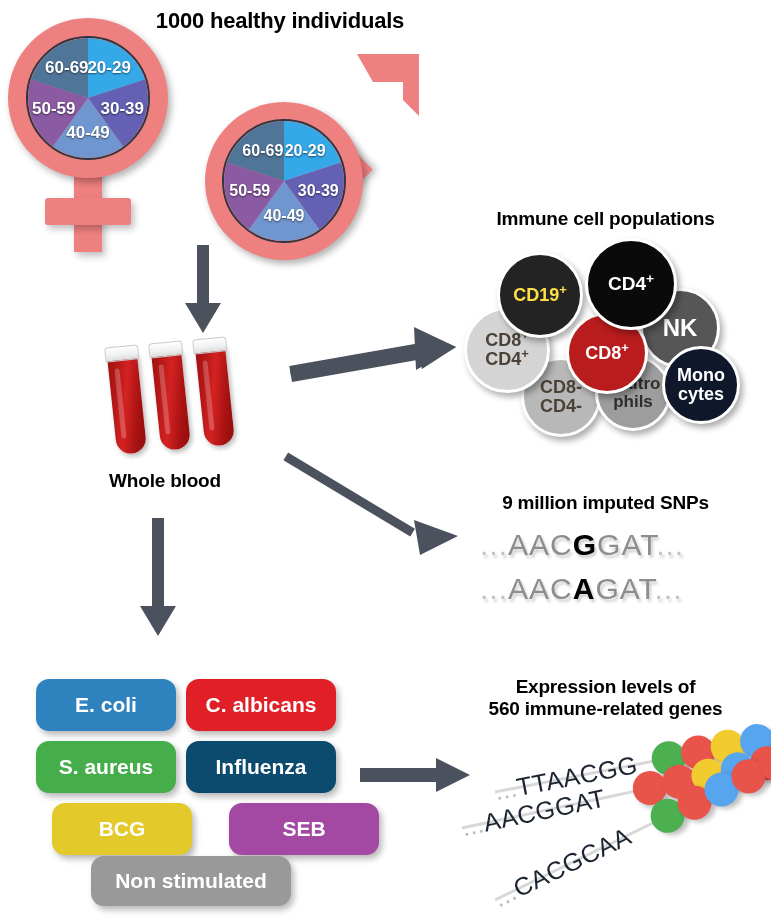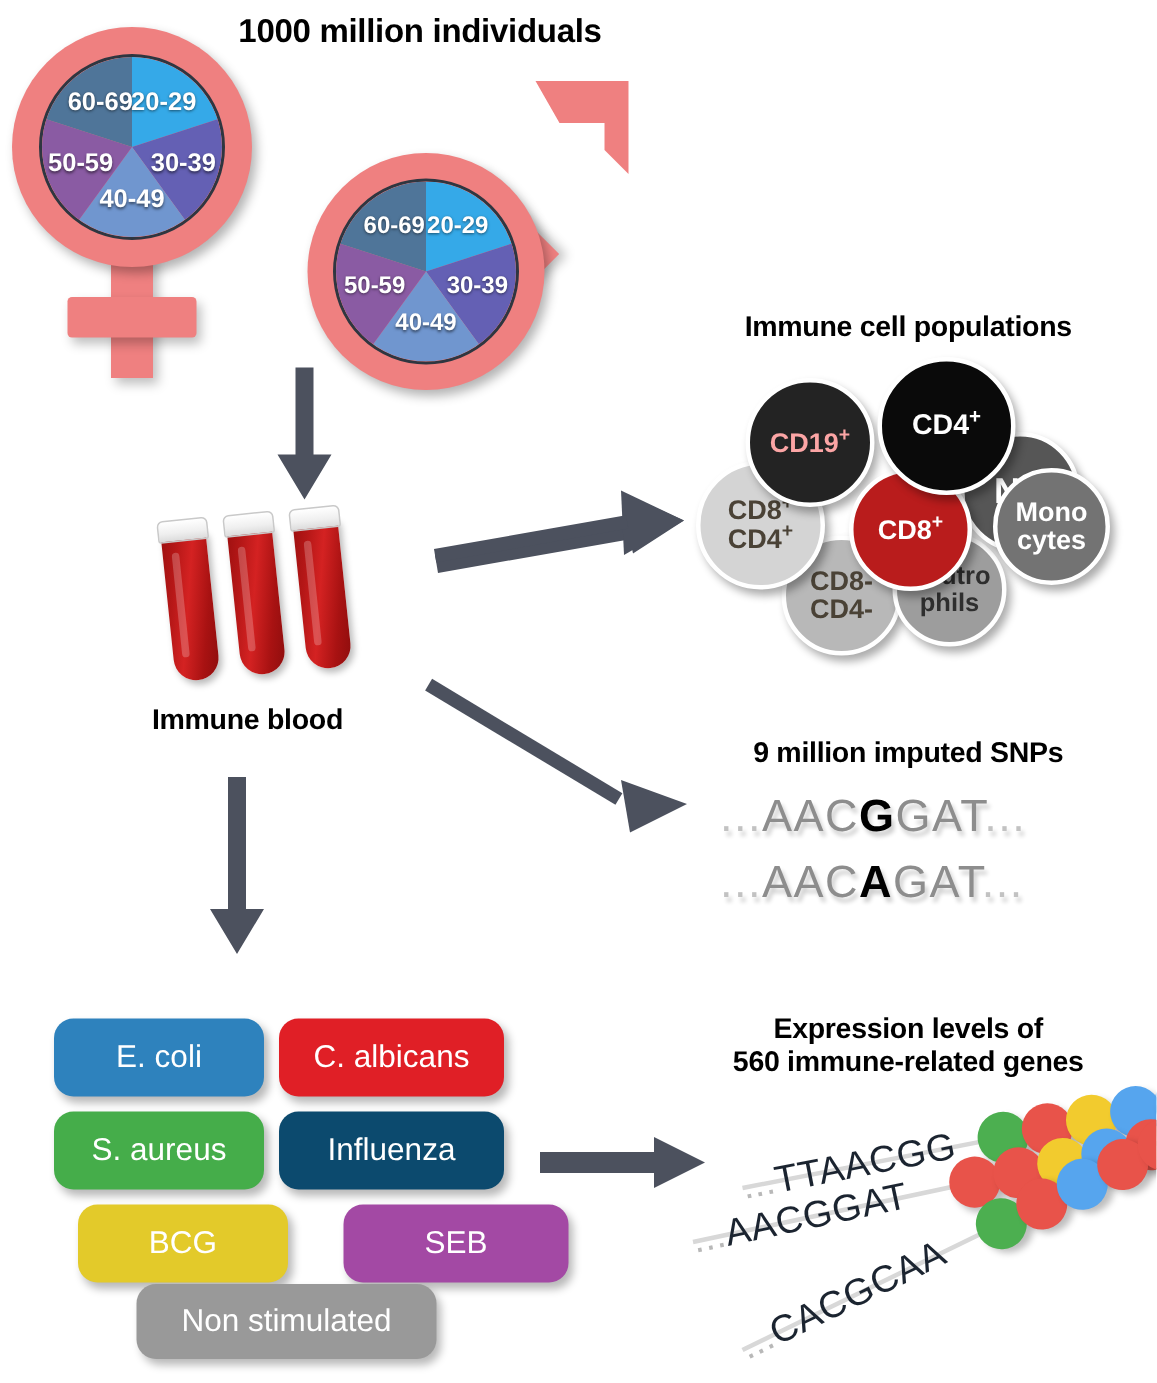--- a/index.html
+++ b/index.html
@@ -127,21 +127,21 @@
   .snp-line .hot  { color: #000000; font-weight: bold; }
 
   
   .stim {
     position: absolute;
     border-radius: 13px;
     display: flex;
     align-items: center;
     justify-content: center;
     color: #ffffff;
-    font-weight: normal;
+    font-weight: bold;
     font-size: 21px;
     box-shadow: 3px 4px 6px rgba(0,0,0,0.28);
   }
 
   
   .strand { position: absolute; transform-origin: 0 50%; }
   .strand-backbone {
     position: absolute;
     left: 0; top: 50%;
     height: 3px;
@@ -165,21 +165,21 @@
     margin-top: -17px;
     border-radius: 50%;
     box-shadow: 3px 4px 5px rgba(0,0,0,0.26);
   }
 </style>
 </head>
 <body>
 
 <div id="canvas">
 
-  <div class="abs heading" id="title-cohort">1000 million individuals</div>
+  <div class="abs heading" id="title-cohort">1000 healthy individuals</div>
 
   <div class="gender-wrap" style="left:8px; top:18px; width:200px; height:230px;">
 
     <div class="stem" style="left:66px; top:150px; width:28px; height:84px; box-shadow:3px 4px 7px rgba(0,0,0,0.25);"></div>
 
     <div class="stem" style="left:37px; top:180px; width:86px; height:27px; border-radius:3px; box-shadow:3px 4px 7px rgba(0,0,0,0.25);"></div>
     <div class="pie-ring" style="left:0px; top:0px; width:160px; height:160px;"></div>
     <div class="pie-disc" style="left:18px; top:18px; width:124px; height:124px;">
       <svg width="120" height="120" viewBox="0 0 120 120" style="position:absolute;left:0;top:0;">
         <g id="fpie">
@@ -243,58 +243,58 @@
       <div class="tube-gloss"></div>
       <div class="tube-cap"></div>
     </div>
     <div class="tube" style="left:94px; top:0px; transform:rotate(-6deg);">
       <div class="tube-body"></div>
       <div class="tube-gloss"></div>
       <div class="tube-cap"></div>
     </div>
   </div>
 
-  <div class="abs heading" id="label-blood">Immune blood</div>
+  <div class="abs heading" id="label-blood">Whole blood</div>
 
   <svg class="arrow-svg" style="left:288px; top:325px;" width="170" height="50" viewBox="0 0 170 50">
     <path d="M2 44 L132 19 L128 4 L168 22 L134 44 L131 30 L4 53 Z" fill="#4c515e"></path>
     <path d="M2 45 L133 21 L135 34 L4 57 Z" fill="#4c515e"></path>
     <path d="M126 2 L168 22 L128 45 Z" fill="#4c515e"></path>
     <rect x="2" y="41" width="130" height="9" fill="#4c515e" transform="rotate(-10 2 45)"></rect>
   </svg>
 
   <svg class="arrow-svg" style="left:286px; top:450px;" width="180" height="105" viewBox="0 0 180 105">
     <rect x="0" y="2" width="148" height="9" fill="#4c515e" transform="rotate(31 0 6)"></rect>
     <path d="M128 70 L172 86 L134 105 Z" fill="#4c515e"></path>
   </svg>
 
   <div class="abs heading" id="title-immune">Immune cell populations</div>
   <div class="abs" id="immune-cells" style="left:0; top:0; width:771px; height:430px;">
-      <div class="cell" style="left: 497px; top: 252px; width: 86px; height: 86px; background: rgb(35, 35, 35); color: #fca5a5; font-size: 18px; z-index: 6;">
+      <div class="cell" style="left: 497px; top: 252px; width: 86px; height: 86px; background: rgb(35, 35, 35); color: #fde047; font-size: 18px; z-index: 6;">
         <span>CD19<sup>+</sup></span>
       </div>
       <div class="cell" style="left: 585px; top: 238px; width: 92px; height: 92px; background: rgb(10, 10, 10); color: rgb(255, 255, 255); font-size: 19px; z-index: 8;">
         <span>CD4<sup>+</sup></span>
       </div>
       <div class="cell" style="left: 464px; top: 307px; width: 86px; height: 86px; background: rgb(212, 212, 212); color: rgb(74, 66, 54); font-size: 18px; z-index: 4;">
         <span>CD8<sup>+</sup><br>CD4<sup>+</sup></span>
       </div>
       <div class="cell" style="left: 566px; top: 312px; width: 82px; height: 82px; background: #b91c1c; color: rgb(255, 255, 255); font-size: 18px; z-index: 7;">
         <span>CD8<sup>+</sup></span>
       </div>
       <div class="cell" style="left: 640px; top: 288px; width: 80px; height: 80px; background: rgb(86, 86, 86); color: rgb(255, 255, 255); font-size: 24px; z-index: 5;">
         <span>NK</span>
       </div>
       <div class="cell" style="left: 521px; top: 357px; width: 80px; height: 80px; background: rgb(184, 184, 184); color: rgb(74, 66, 54); font-size: 18px; z-index: 3;">
         <span>CD8-<br>CD4-</span>
       </div>
       <div class="cell" style="left: 595px; top: 355px; width: 76px; height: 76px; background: rgb(157, 157, 157); color: rgb(46, 46, 46); font-size: 17px; z-index: 4;">
         <span>Neutro<br>phils</span>
       </div>
-      <div class="cell" style="left: 662px; top: 312px; width: 78px; height: 78px; background: #737373; color: rgb(255, 255, 255); font-size: 18px; z-index: 6; align-items: center;">
+      <div class="cell" style="left: 662px; top: 346px; width: 78px; height: 78px; background: #0f172a; color: rgb(255, 255, 255); font-size: 18px; z-index: 6; align-items: center;">
         <span>Mono<br>cytes</span>
       </div>
     </div>
 
   <div class="abs heading" id="title-snps">9 million imputed SNPs</div>
   <div class="abs" id="snp-block" style="left:480px; top:528px; width:280px; height:90px;">
       <div class="snp-line" style="left: 0px; top: 0px;"><span class="dim">...</span><span class="mid">AAC</span><span class="hot">G</span><span class="mid">GAT</span><span class="dim">...</span></div>
       <div class="snp-line" style="left: 0px; top: 44px;"><span class="dim">...</span><span class="mid">AAC</span><span class="hot">A</span><span class="mid">GAT</span><span class="dim">...</span></div>
     </div>
 

